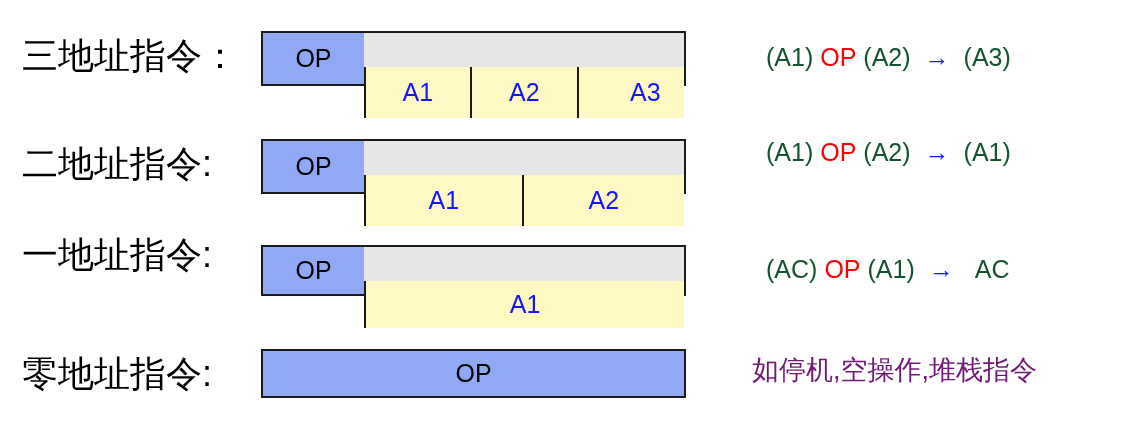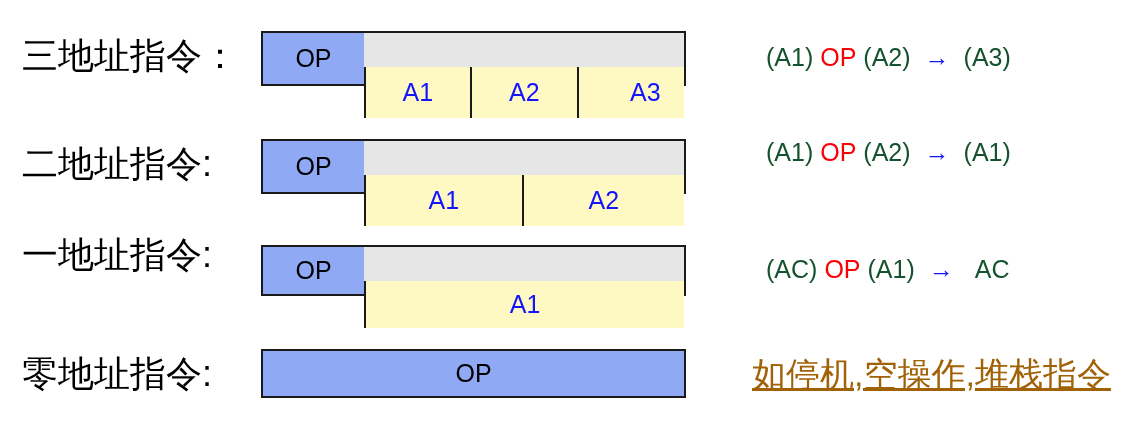--- a/index.html
+++ b/index.html
@@ -80,25 +80,24 @@
     color: #1414ff;
   }
   .expr .tok-blue { color: #14532d; }
   .expr .tok-red  { color: #fb0007; }
   .expr .tok-arrow{ color: #1414ff; }
   .expr .sp { display: inline-block; width: 7px; }
 
   .note {
     position: absolute;
     left: 752px;
-    font-size: 34px;
+    font-size: 27px;
     line-height: 1;
     white-space: nowrap;
-    color: #a16207;
-    text-decoration: underline;
+    color: #701a75;
   }
 
   
   #row-3addr          { top: 0px; }
   #row-3addr .row-label { top: 38px; }
   #row-3addr .bar     { top: 31px; width: 425px; height: 55px; }
   #row-3addr .expr    { top: 45px; }
 
   #row-2addr          { top: 0px; }
   #row-2addr .row-label { top: 146px; }

